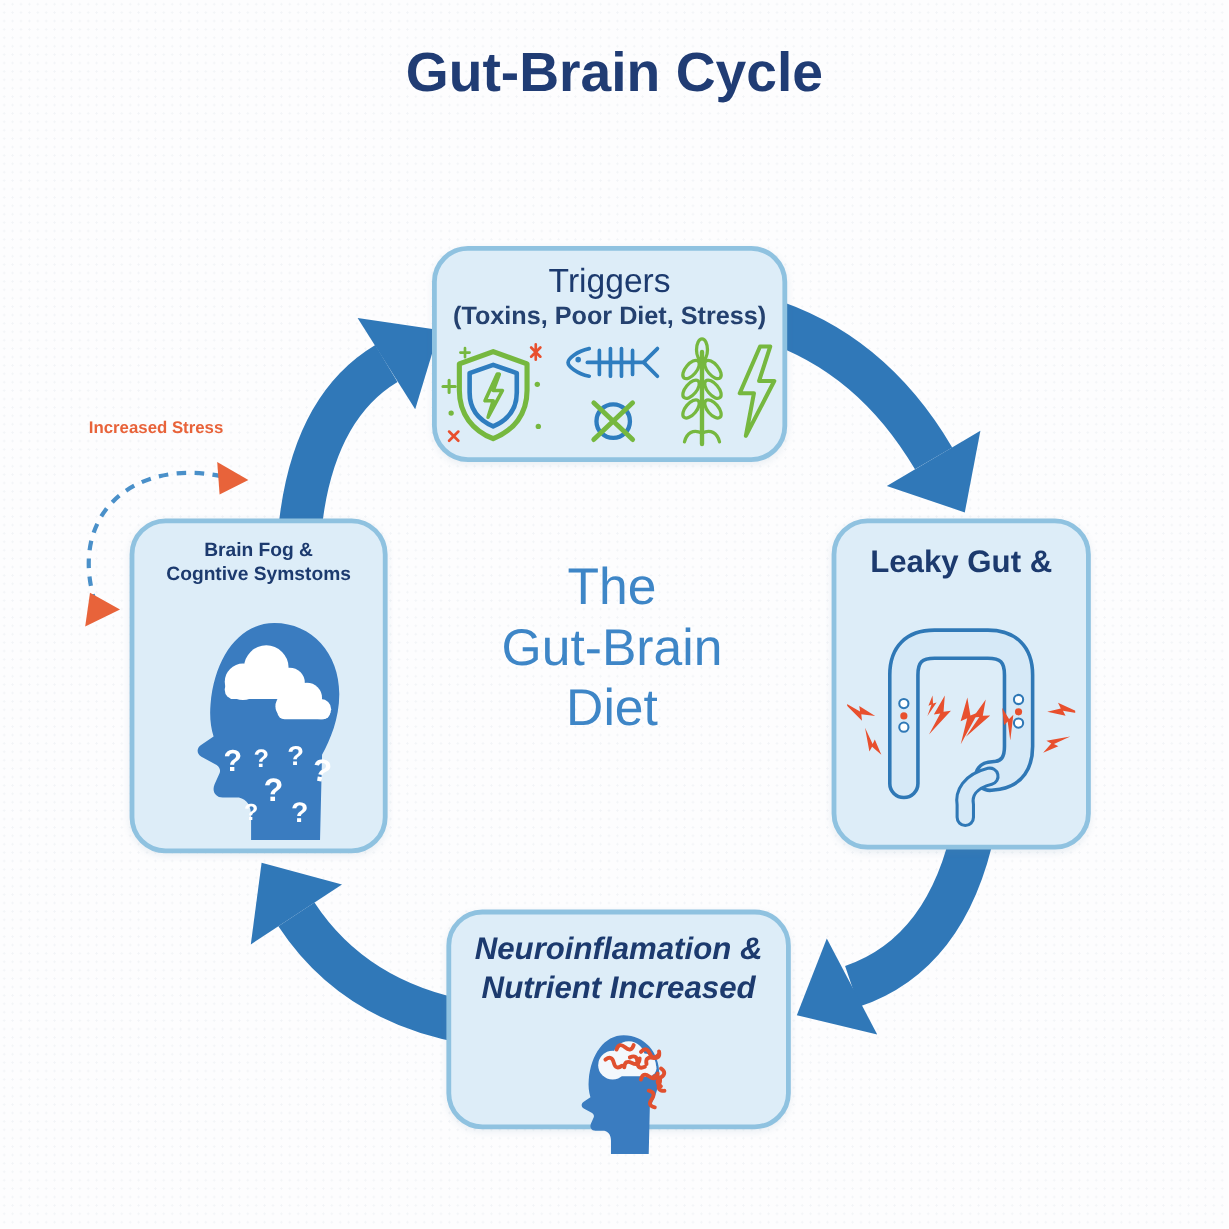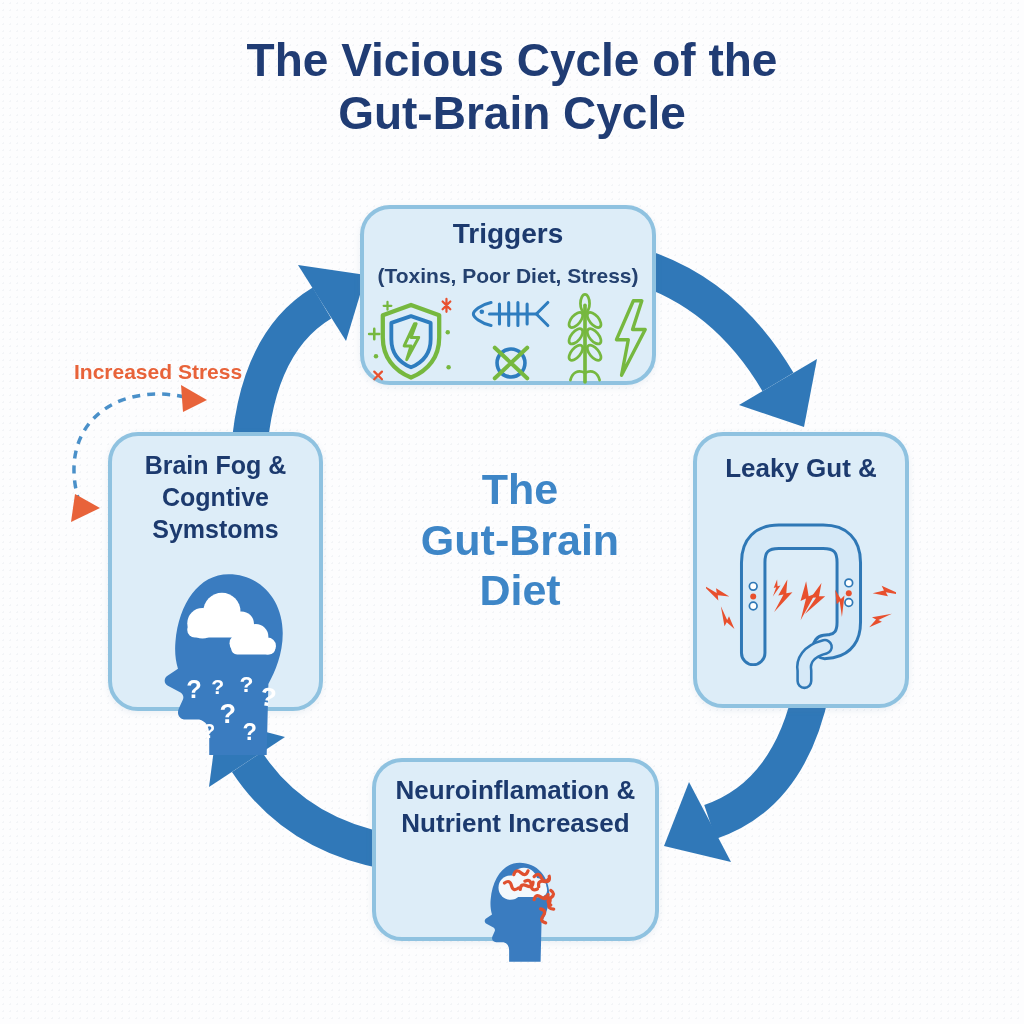--- a/index.html
+++ b/index.html
@@ -9,39 +9,39 @@
     background-image:radial-gradient(rgba(110,135,160,0.07) 1px, transparent 1px);
     background-size:7px 7px;
     font-family:"Liberation Sans", sans-serif;
   }
   .abs{position:absolute;}
   .title{
     top:34px;left:0;width:1024px;text-align:center;
     font-size:46px;line-height:1.16;font-weight:bold;color:#203c74;z-index:3;
   }
   .center-label{
-    left:382px;top:464px;width:276px;text-align:center;
-    font-size:43px;line-height:1.18;font-weight:bold;color:#3e86c7;z-index:2;
+    left:372px;top:464px;width:276px;text-align:center;
+    font-size:43px;line-height:1.18;font-weight:normal;color:#3e86c7;z-index:2;
   }
   .feedback-label{
-    left:74px;top:360px;font-size:21px;font-weight:bold;color:#e8633a;z-index:2;white-space:nowrap;
+    left:74px;top:348px;font-size:14px;font-weight:bold;color:#e8633a;z-index:2;white-space:nowrap;
   }
   svg.layer{left:0;top:0;z-index:1;}
   .node{
     background:#ddedf8;border:4.5px solid #8fc2e0;border-radius:30px;
     box-sizing:border-box;text-align:center;z-index:2;
     box-shadow:0 2px 6px rgba(100,140,170,0.12);
   }
   .node-title{font-weight:bold;color:#1c3a6e;font-size:26px;line-height:1.28;}
   .node-triggers{left:360px;top:205px;width:296px;height:180px;}
   .node-leaky{left:693px;top:432px;width:216px;height:276px;}
   .node-brainfog{left:108px;top:432px;width:215px;height:279px;}
-  .node-neuro{left:372px;top:758px;width:287px;height:183px;}
-  .triggers-title{font-size:28px;margin-top:10px;color:#1c3a6e;font-weight:bold;line-height:1.1;}
-  .triggers-sub{font-size:21px;font-weight:600;color:#24416f;margin-top:14px;}
+  .node-neuro{left:372px;top:758px;width:287px;height:183px;font-style:italic;}
+  .triggers-title{font-size:28px;margin-top:10px;color:#1c3a6e;font-weight:normal;line-height:1.1;}
+  .triggers-sub{font-size:21px;font-weight:600;color:#24416f;margin-top:2px;}
   .icon-row{display:flex;justify-content:center;align-items:flex-start;gap:10px;margin-top:4px;}
   .fish-col{display:flex;flex-direction:column;align-items:center;gap:0px;}
   .grain-group{display:flex;align-items:flex-start;gap:2px;}
   .leaky-head{margin-top:16px;}
   .bf-head{margin-top:14px;}
   .neuro-head{margin-top:12px;}
 </style>
 </head>
 <body>
 
@@ -59,21 +59,20 @@
       <polygon points="804,427 739,405 817,359"></polygon>
       <polygon points="664,846 689,782 731,862"></polygon>
       <polygon points="218,719 285,737 209,787"></polygon>
     </g>
     <path d="M185 397 C115 382 58 425 78 498" fill="none" stroke="#4a90c9" stroke-width="3.5" stroke-dasharray="8 7"></path>
     <polygon points="181,385 207,400 183,412" fill="#e8633a"></polygon>
     <polygon points="75,494 100,508 71,522" fill="#e8633a"></polygon>
   </svg>
 
   <div class="abs title">
-    <div>The Vicious Cycle of the</div>
     <div>Gut-Brain Cycle</div>
   </div>
 
   <div class="abs center-label">
     <div>The</div>
     <div>Gut-Brain</div>
     <div>Diet</div>
   </div>
 
   <div class="abs feedback-label">Increased Stress</div>
@@ -153,21 +152,21 @@
         <path d="M0 0 L-8 20 L-2 18 L-10 40 L8 14 L1 16 Z" transform="translate(72,92) scale(0.5)"></path>
         <path d="M0 0 L-8 20 L-2 18 L-10 40 L8 14 L1 16 Z" transform="translate(16,112) rotate(100) scale(0.85)"></path>
         <path d="M0 0 L-8 20 L-2 18 L-10 40 L8 14 L1 16 Z" transform="translate(22,150) rotate(135) scale(0.75)"></path>
         <path d="M0 0 L-8 20 L-2 18 L-10 40 L8 14 L1 16 Z" transform="translate(184,108) rotate(-100) scale(0.85)"></path>
         <path d="M0 0 L-8 20 L-2 18 L-10 40 L8 14 L1 16 Z" transform="translate(180,148) rotate(-135) scale(0.75)"></path>
       </g>
     </svg>
   </div>
 
   <div class="abs node node-brainfog">
-    <div class="node-title" style="margin-top:13px;font-size:25px;">
+    <div class="node-title" style="margin-top:13px;font-size:16px;">
       <div>Brain Fog &amp;</div>
       <div>Cogntive Symstoms</div>
     </div>
     <svg class="bf-head" width="182" height="196" viewBox="0 0 200 232">
       <path d="M115 18 C152 18 179 48 179 88 C179 113 170 133 162 148 L160 232 L92 232 L92 208 C92 198 88 192 80 190 L64 190 C57 190 53 184 56 177 L61 166 C62 163 61 160 58 158 L43 150 C38 147 38 141 43 138 L55 130 C52 120 51 110 52 98 C56 52 80 18 115 18 Z" fill="#3a7cc0"></path>
       <g fill="#ffffff">
         <circle cx="84" cy="76" r="18"></circle>
           <circle cx="107" cy="62" r="22"></circle>
           <circle cx="130" cy="77" r="15"></circle>
         <rect x="66" y="74" width="78" height="19" rx="9"></rect>

